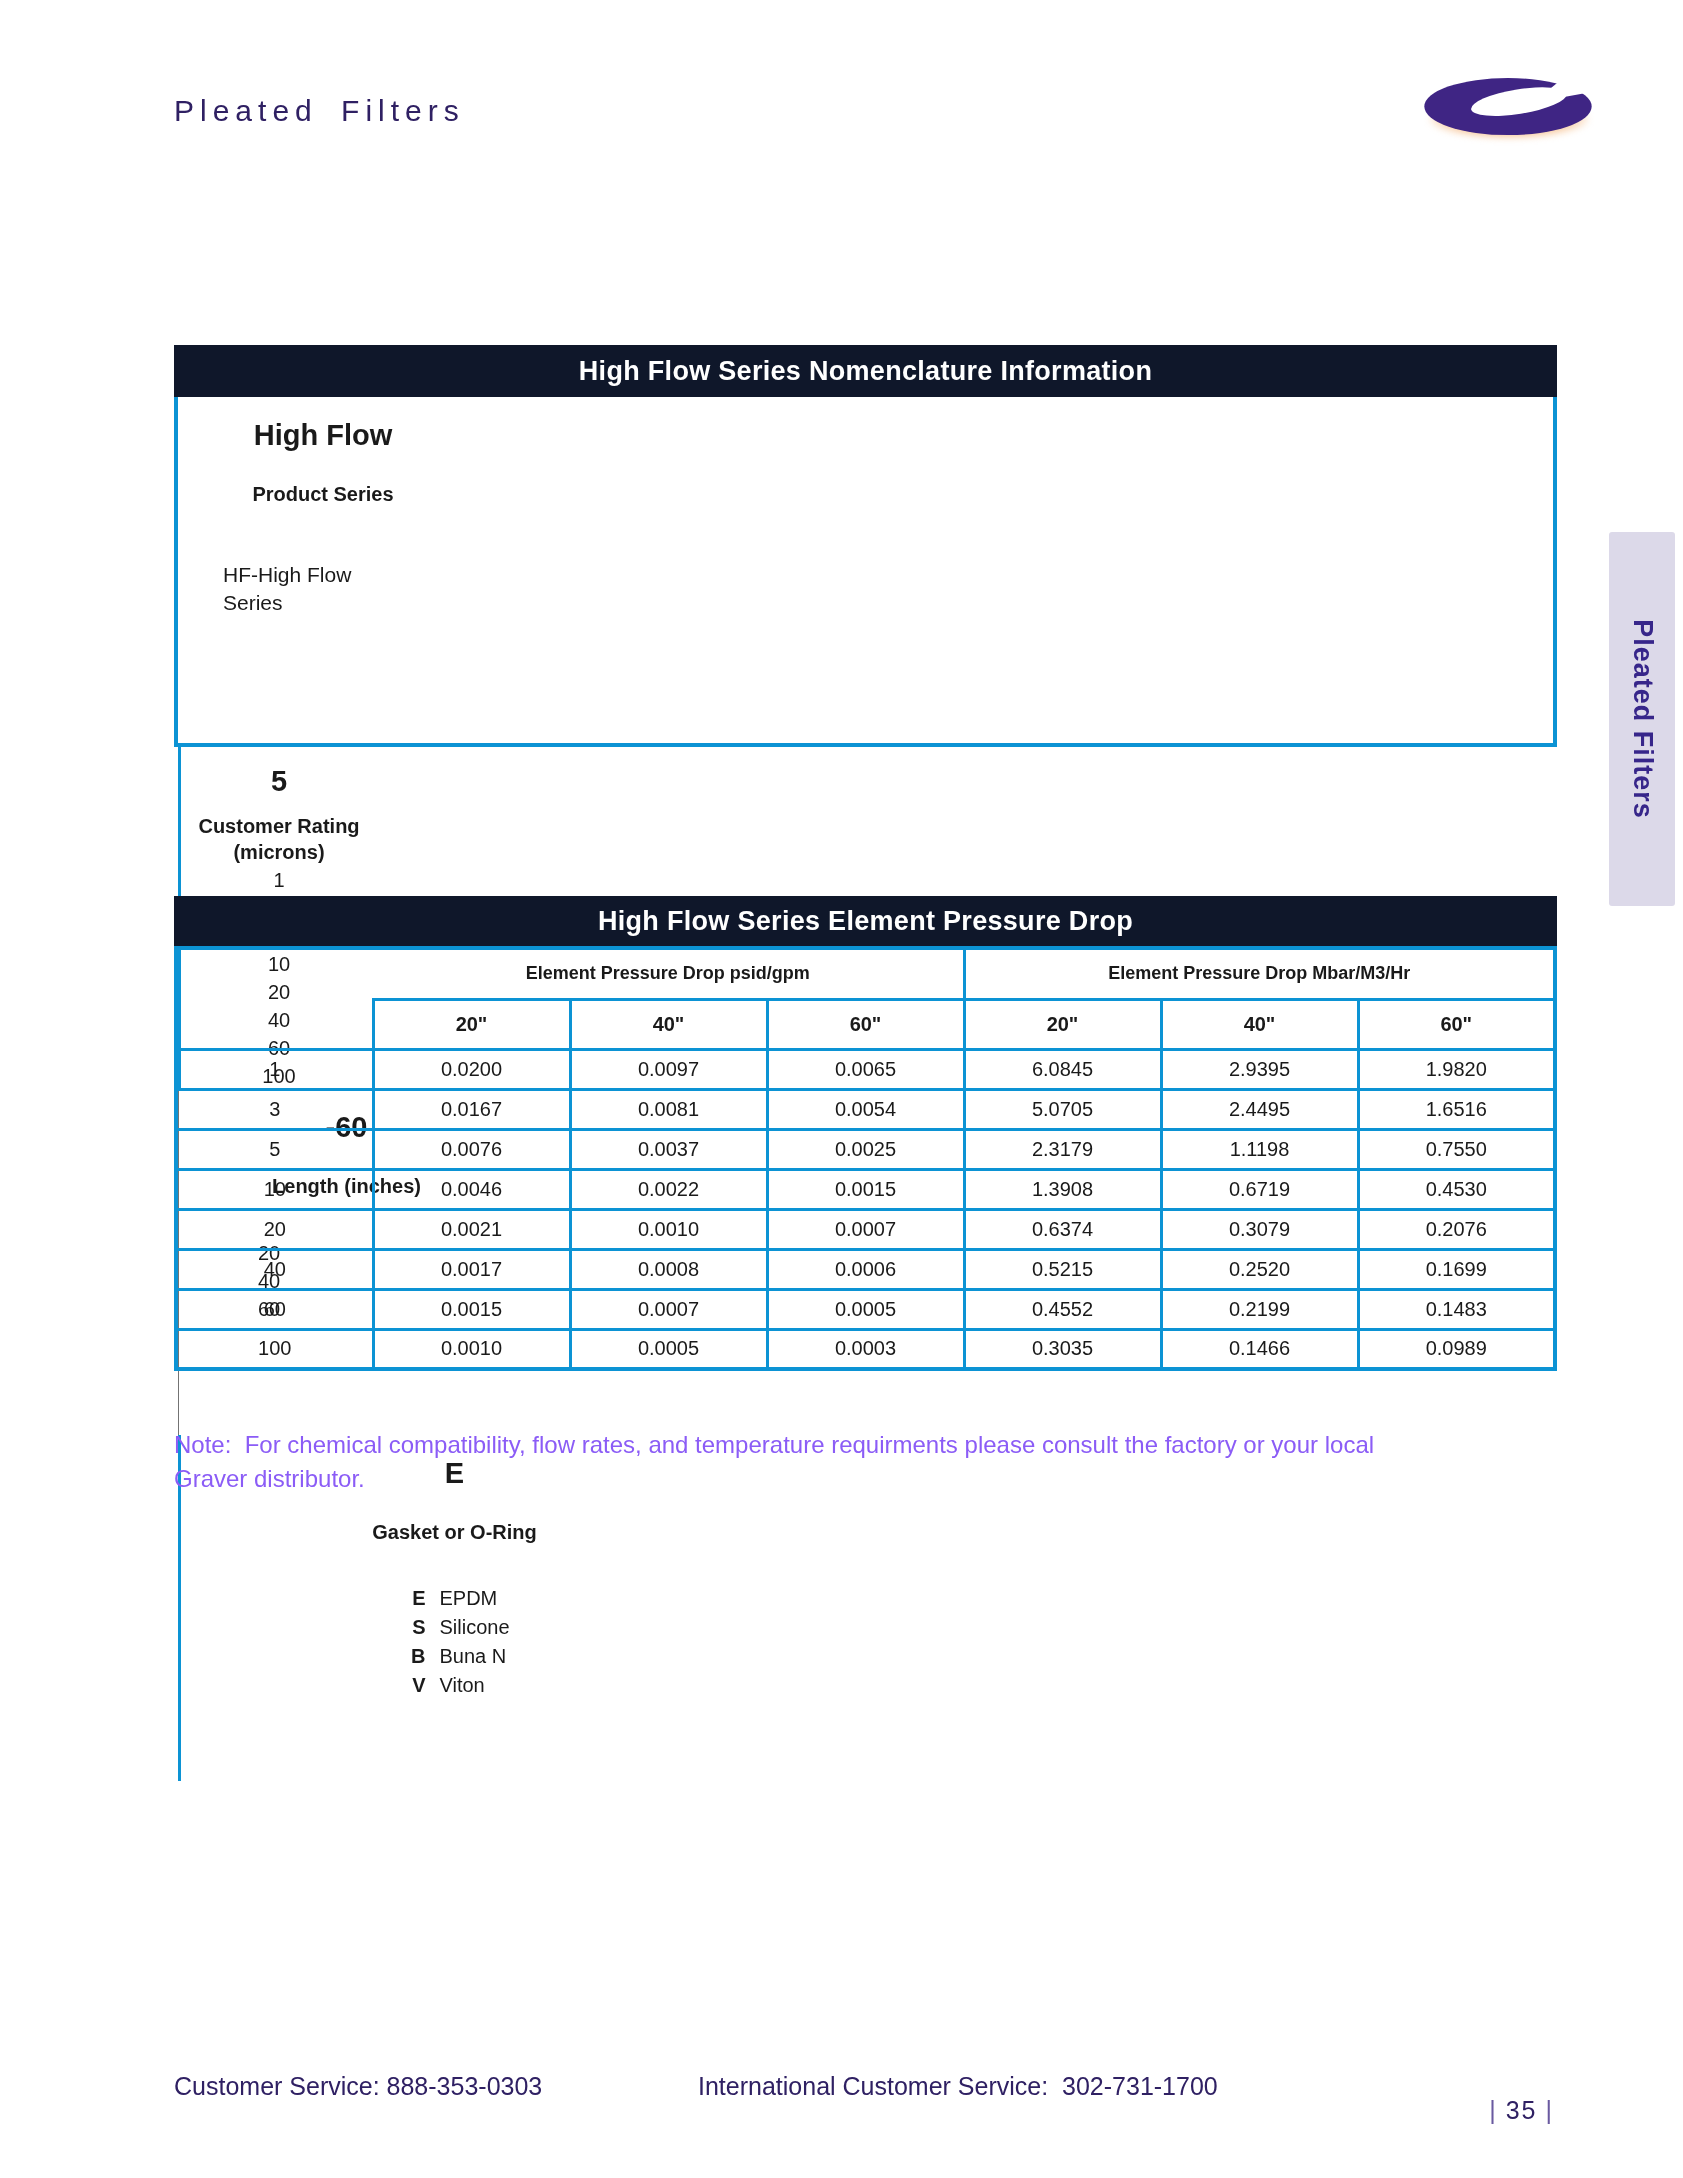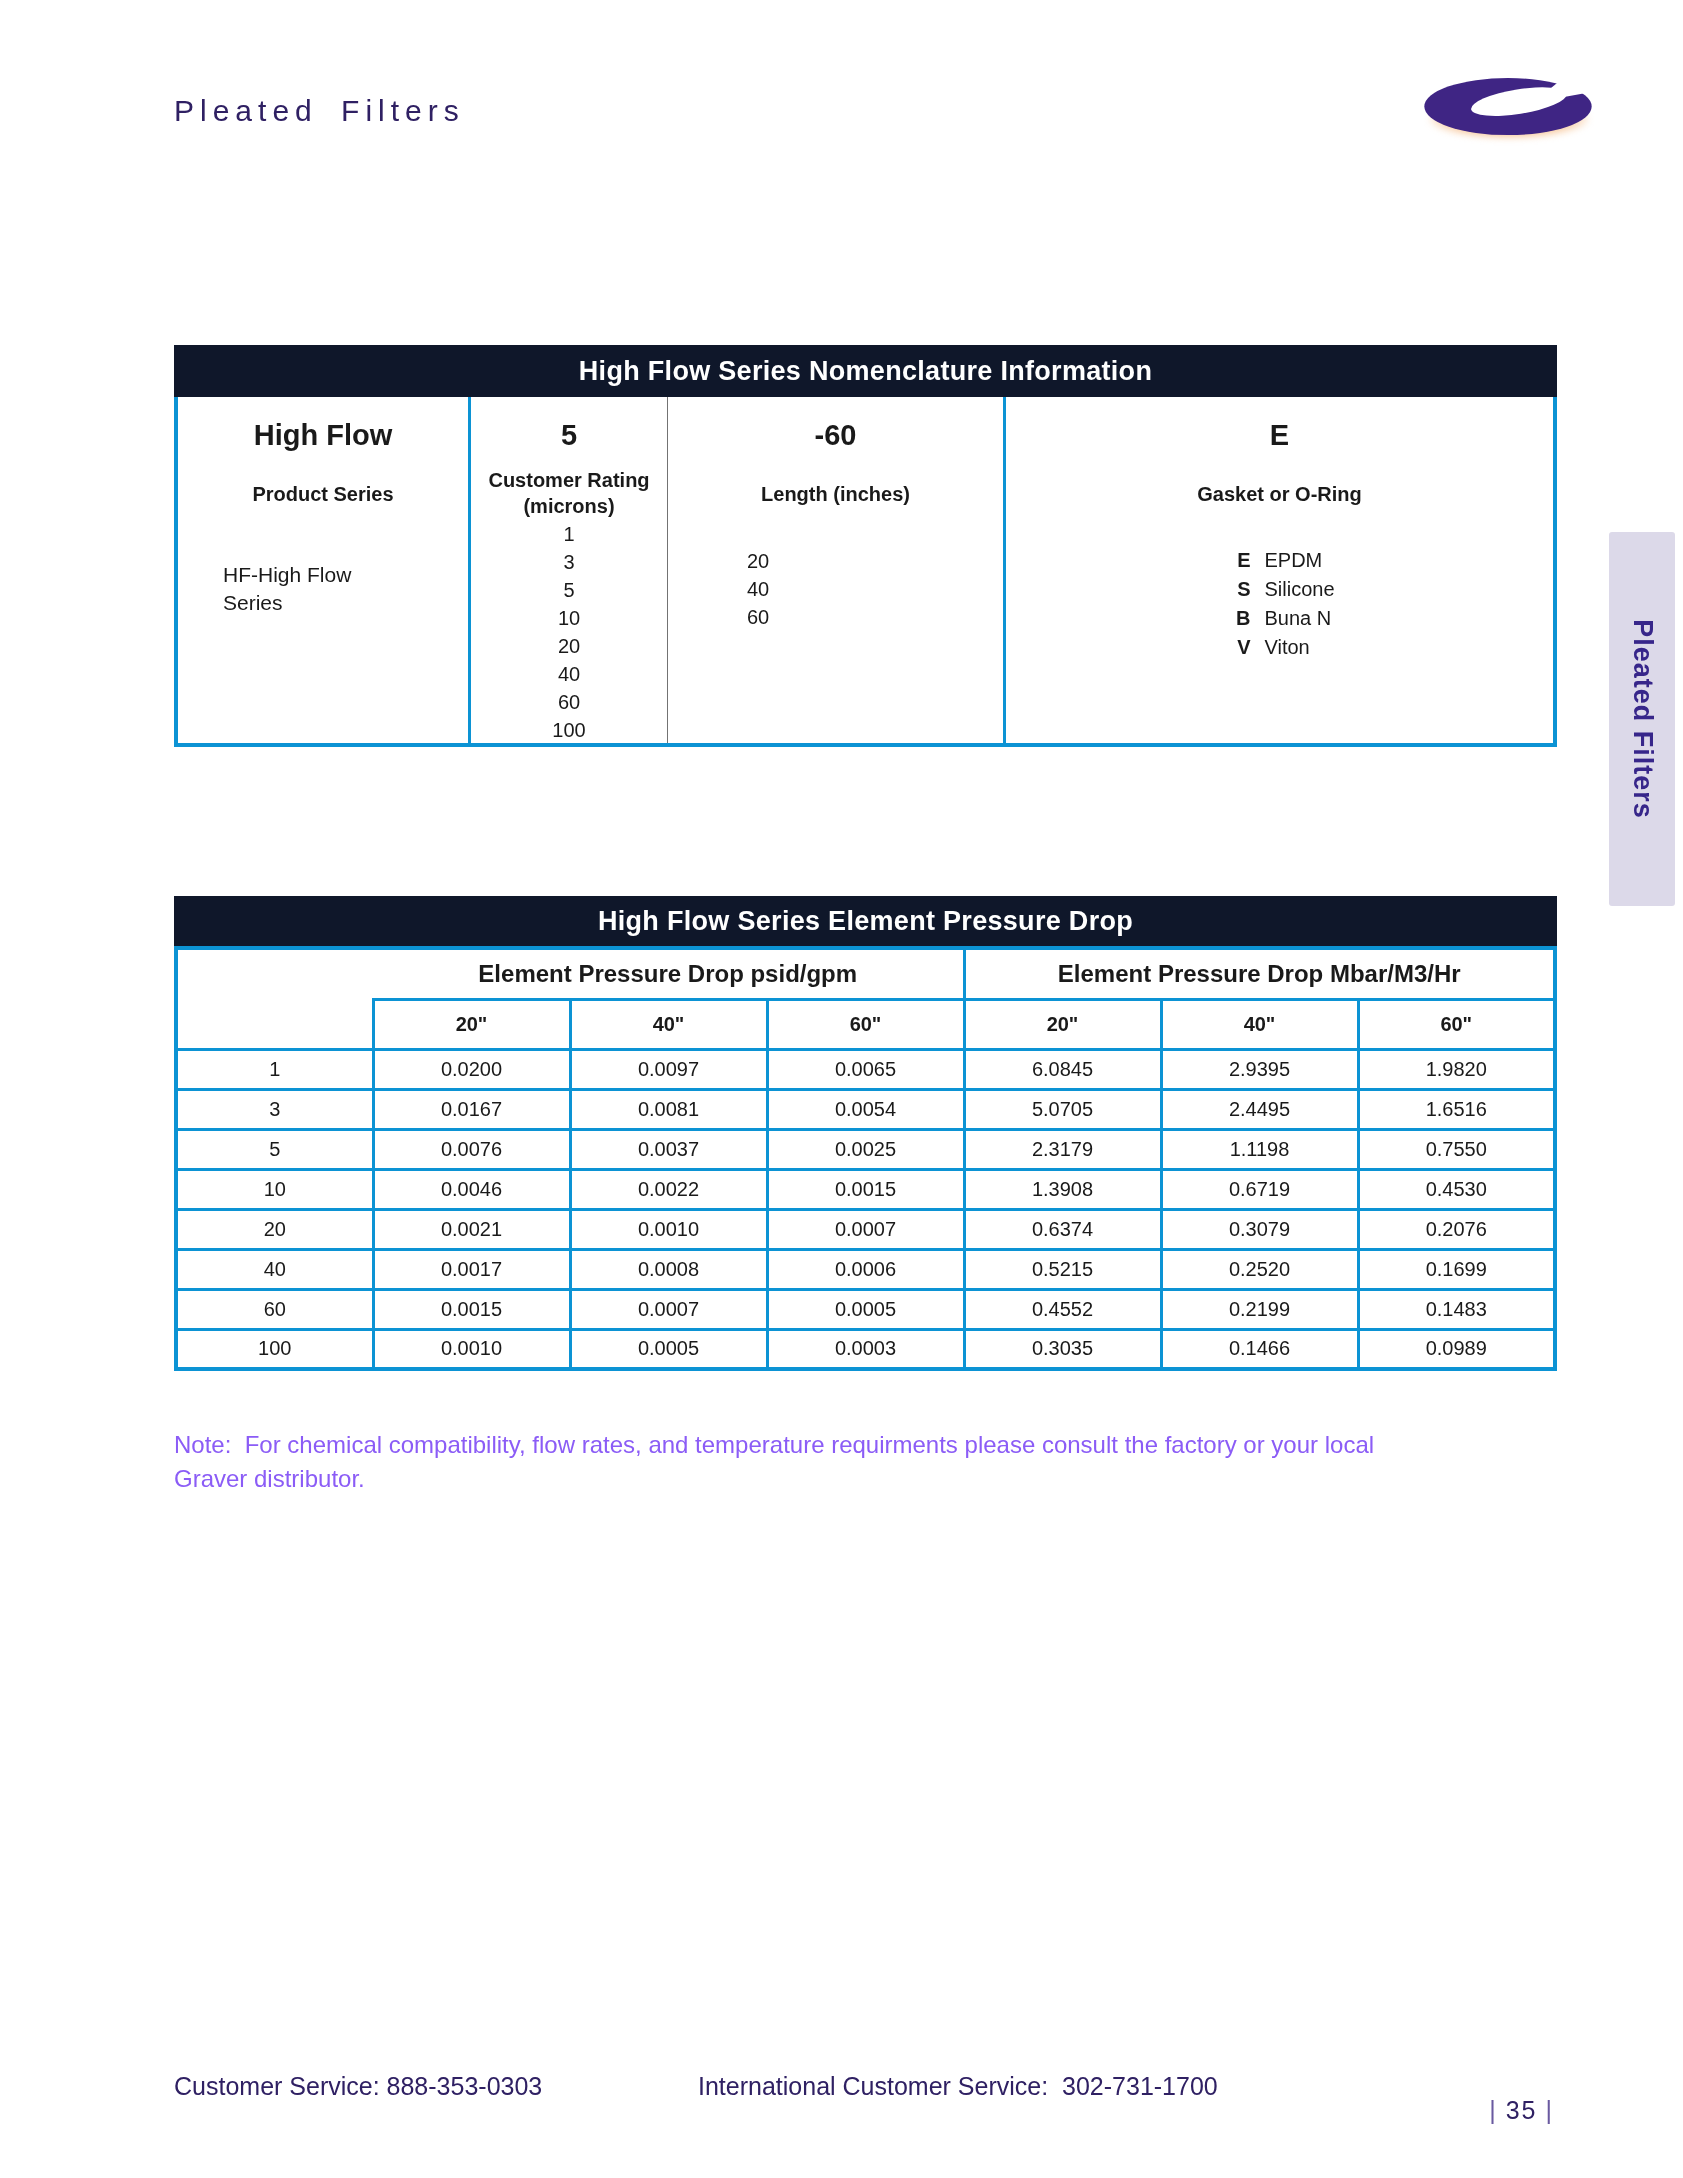--- a/index.html
+++ b/index.html
@@ -28,21 +28,21 @@
     position:absolute;left:50%;top:50%;transform:translate(-50%,-50%) rotate(90deg);
     white-space:nowrap;font-size:27px;font-weight:bold;color:#37268a;letter-spacing:1px;
   }
   
   .t1{position:absolute;left:174px;top:345px;width:1383px;}
   .bar{
     height:52px;line-height:52px;background:#0f172a;color:#ffffff;
     text-align:center;font-size:27px;font-weight:bold;letter-spacing:0.3px;
   }
   .t1-body{
-    display:flex;border:4px solid #0c93d4;border-top:none;height:346px;box-sizing:content-box;
+    display:flex;border:4px solid #0c93d4;border-top:none;height:346px;box-sizing:content-box;flex-direction:column;
   }
   .t1col{position:relative;box-sizing:border-box;flex:0 0 auto;height:100%;}
   .t1col.c1{width:290px;}
   .t1col.c2{width:199px;border-left:3px solid #0c93d4;}
   .t1col.c3{width:336px;border-left:1px solid #737373;}
   .t1col.c4{width:550px;border-left:3px solid #0c93d4;}
   .t1 .code{
     position:absolute;left:0;right:0;top:20px;height:36px;line-height:36px;
     text-align:center;font-size:29px;font-weight:bold;
   }
@@ -65,21 +65,21 @@
   .t2{position:absolute;left:174px;top:896px;width:1383px;}
   .t2 .bar{height:50px;line-height:50px;}
   .t2 table{
     width:1383px;border-collapse:collapse;table-layout:fixed;
     border:4px solid #0c93d4;box-sizing:border-box;
   }
   .t2 td{border:3px solid #0c93d4;text-align:center;font-size:20px;padding:0;}
   .t2 tr.group-row{height:51px;}
   .t2 tr.sub-row{height:50px;}
   .t2 tbody tr{height:40px;}
-  .t2 .group-cell{font-size:24px;font-weight:bold;}
+  .t2 .group-cell{font-size:18px;font-weight:bold;}
   .t2 .corner{border-bottom-style:hidden;border-right-style:hidden;}
   .t2 .corner2{border-top-style:hidden;}
   .t2 .sub{font-weight:bold;}
   
   .note{position:absolute;left:174px;top:1428px;width:1396px;font-size:24px;line-height:34px;color:#8b5cf6;}
   .footer{position:absolute;left:0;top:2072px;width:1683px;height:34px;color:#2f2063;font-size:25px;}
   .footer .cs{position:absolute;left:174px;top:0;}
   .footer .ics{position:absolute;left:698px;top:0;}
   .footer .pagenum{position:absolute;right:121px;top:0;letter-spacing:2px;margin-top:24px;}
   .footer .pagebar{font-weight:100;color:#6a5aa0;padding:0 8px;}

